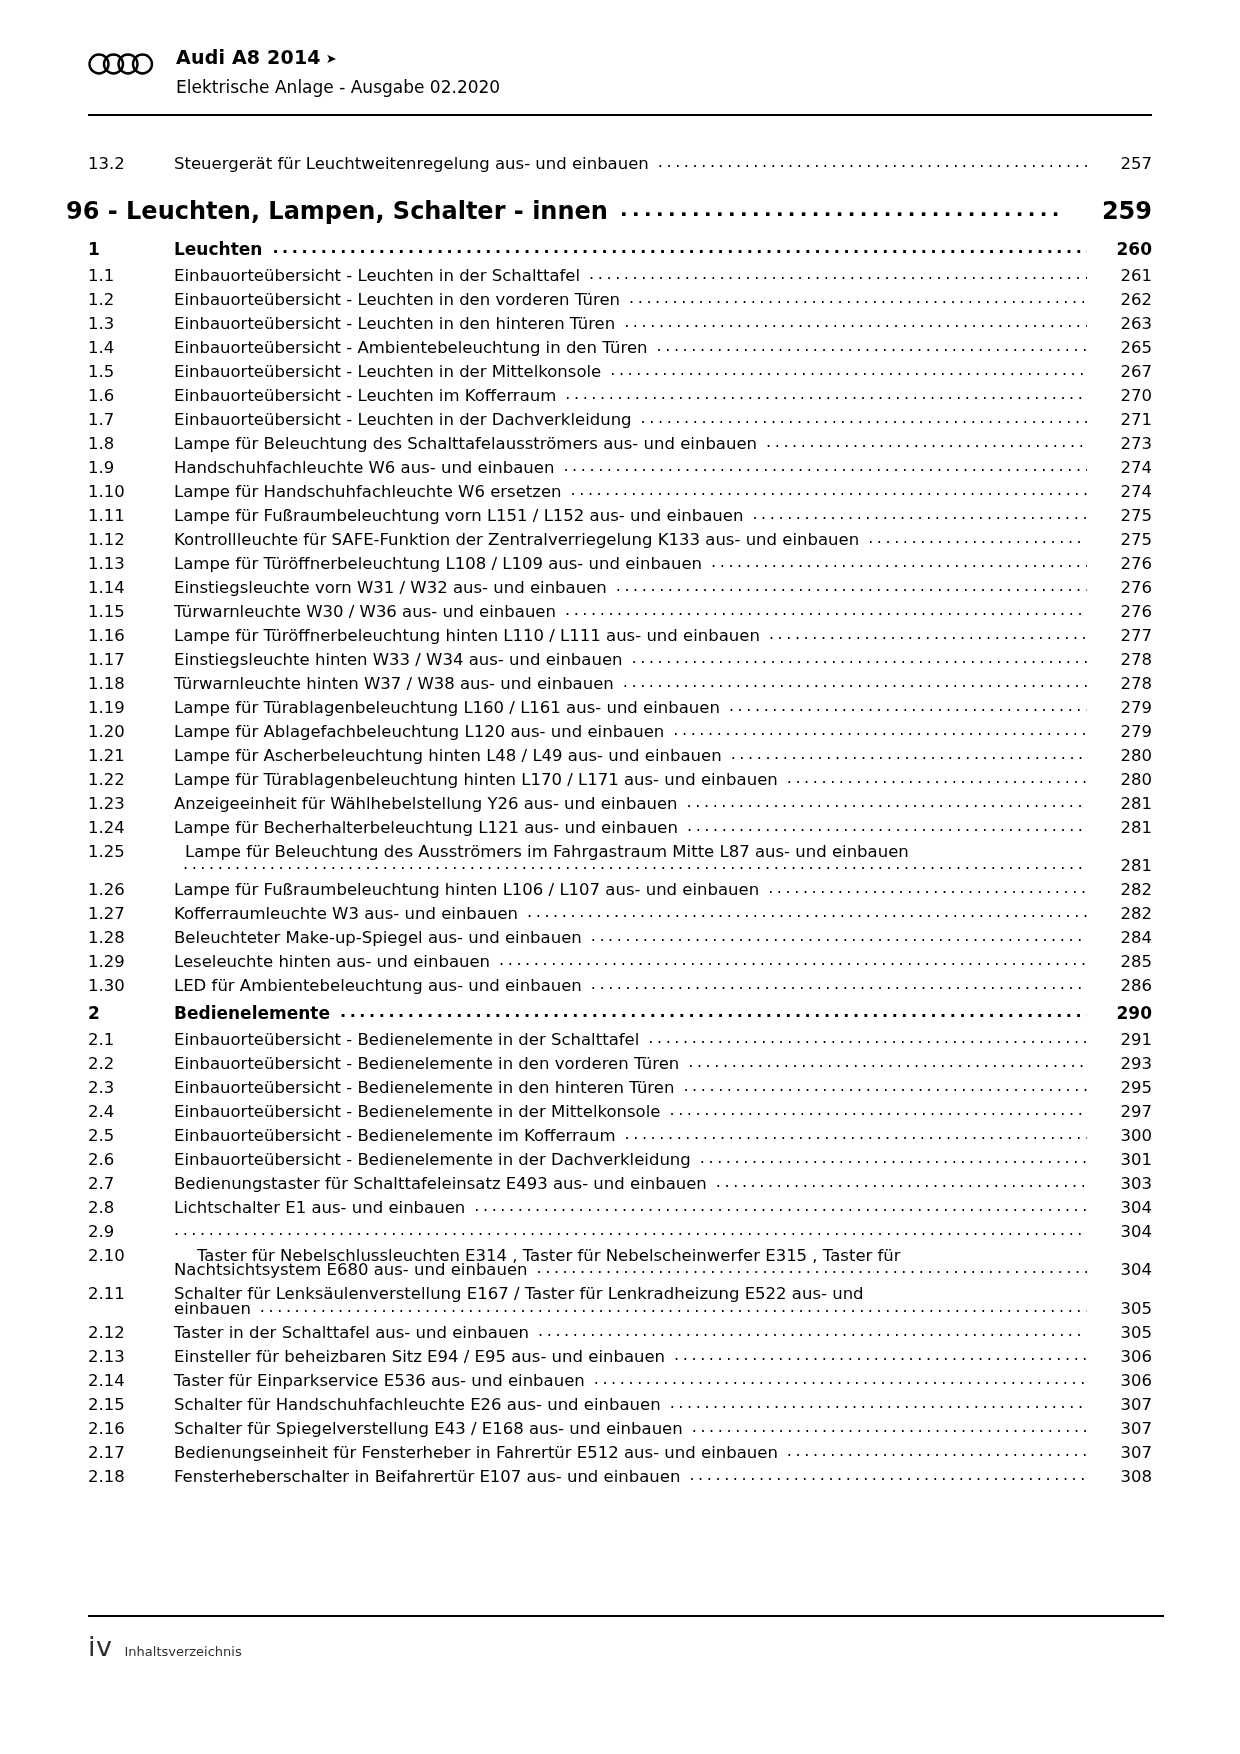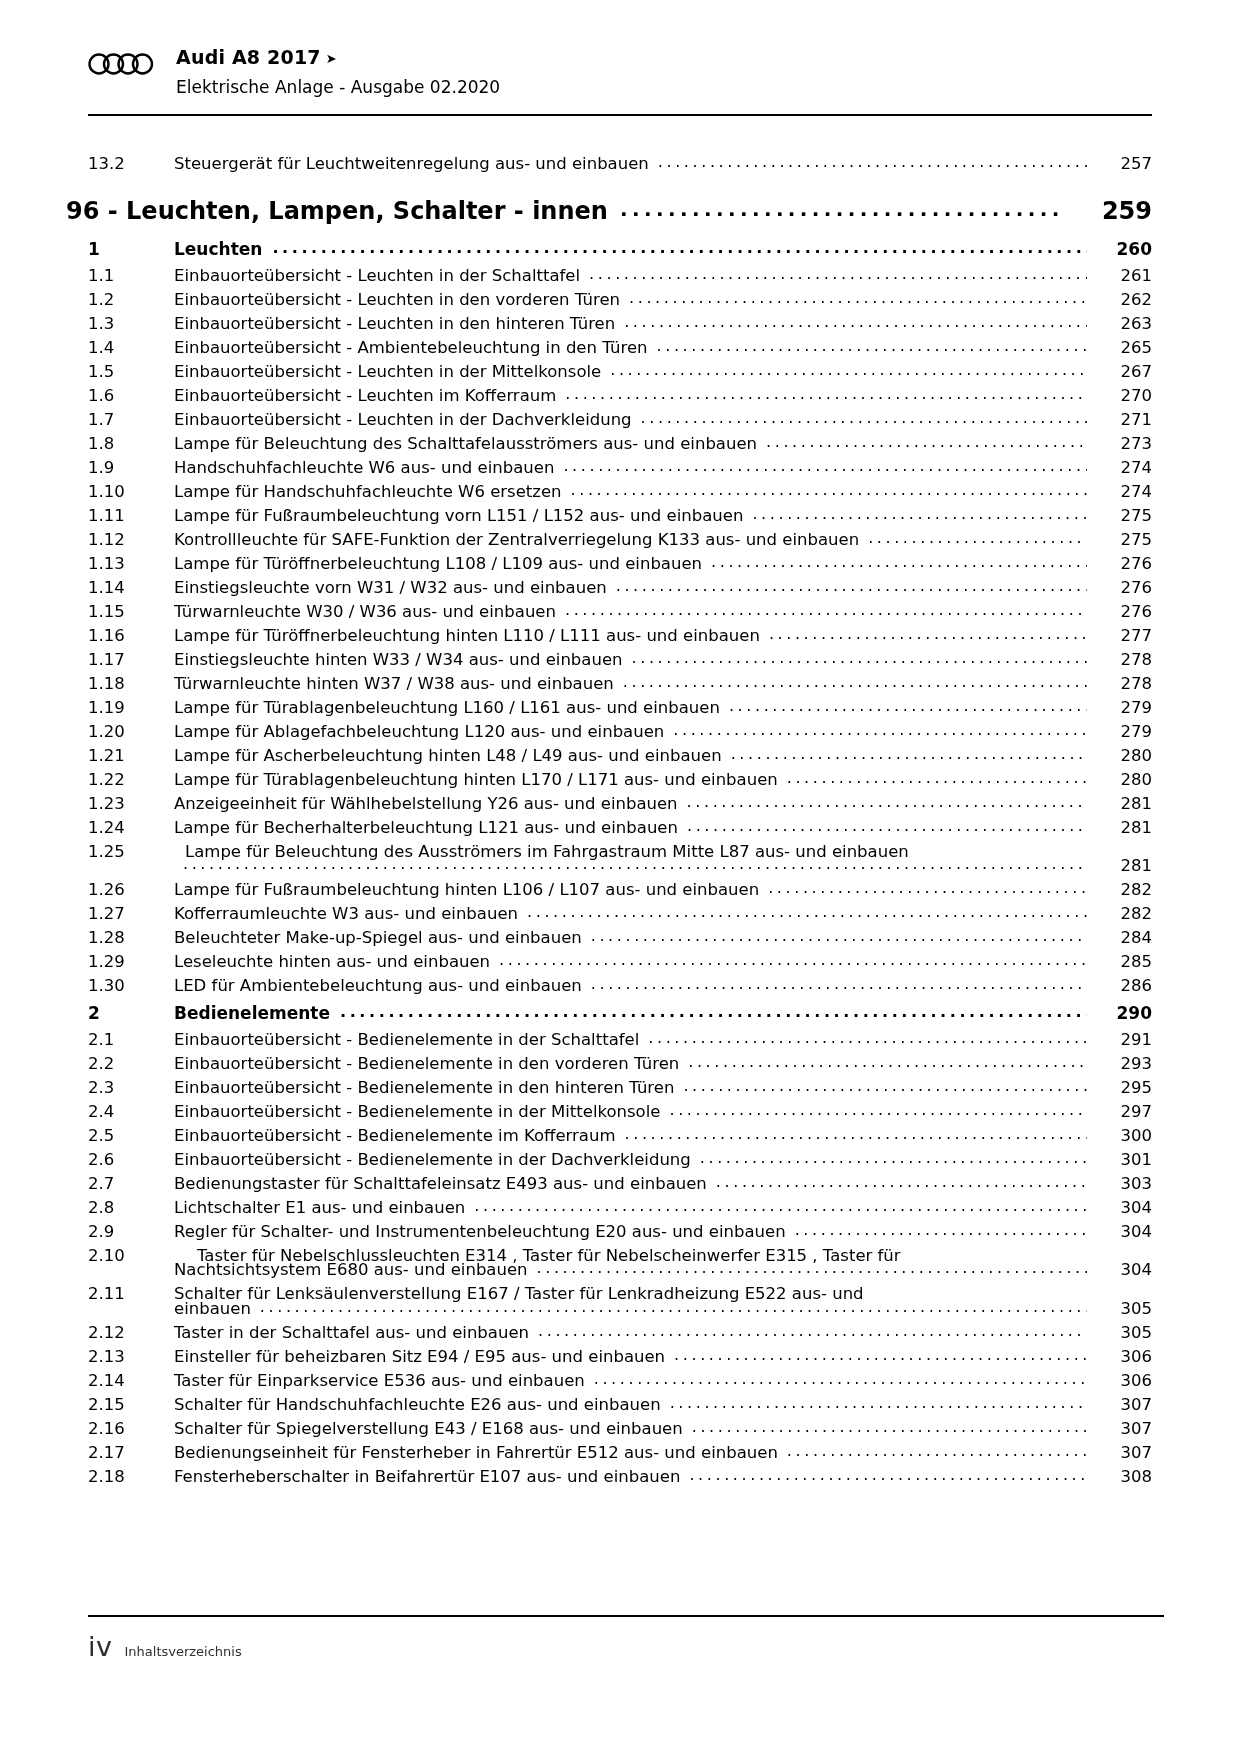--- a/index.html
+++ b/index.html
@@ -178,21 +178,21 @@
           <g fill="none" stroke="#000" stroke-width="2.4">
             <circle cx="11" cy="12" r="9.5"></circle>
             <circle cx="25.5" cy="12" r="9.5"></circle>
             <circle cx="40" cy="12" r="9.5"></circle>
             <circle cx="54.5" cy="12" r="9.5"></circle>
           </g>
         </svg>
       </span>
       <span class="header-text">
         <div class="header-line1">
-          <span>Audi A8 2017</span><span class="header-arrow">➤</span>
+          <span>Audi A8 2014</span><span class="header-arrow">➤</span>
         </div>
         <div class="header-line2">Elektrische Anlage - Ausgabe 02.2020</div>
       </span>
     </div>
     <div class="header-rule"></div>
   </div>
 
   <div class="toc">
       <div class="row item">
         <span class="num">13.2</span>
@@ -444,21 +444,20 @@
         <span class="pg">303</span>
       </div>
       <div class="row item">
         <span class="num">2.8</span>
         <span class="txt">Lichtschalter E1 aus- und einbauen</span>
         <span class="dots">...............................................................................................................................................................</span>
         <span class="pg">304</span>
       </div>
       <div class="row item">
         <span class="num">2.9</span>
-        <span class="txt">Regler für Schalter- und Instrumentenbeleuchtung E20 aus- und einbauen</span>
         <span class="dots">...............................................................................................................................................................</span>
         <span class="pg">304</span>
       </div>
       <div class="row cont" style="margin-bottom: 2px; gap: 23px;">
         <span class="num">2.10</span>
         <span class="txt">Taster für Nebelschlussleuchten E314 , Taster für Nebelscheinwerfer E315 , Taster für</span>
       </div>
       <div class="row cont contonly">
         <span class="num"></span>
         <span class="txt">Nachtsichtsystem E680 aus- und einbauen</span>

